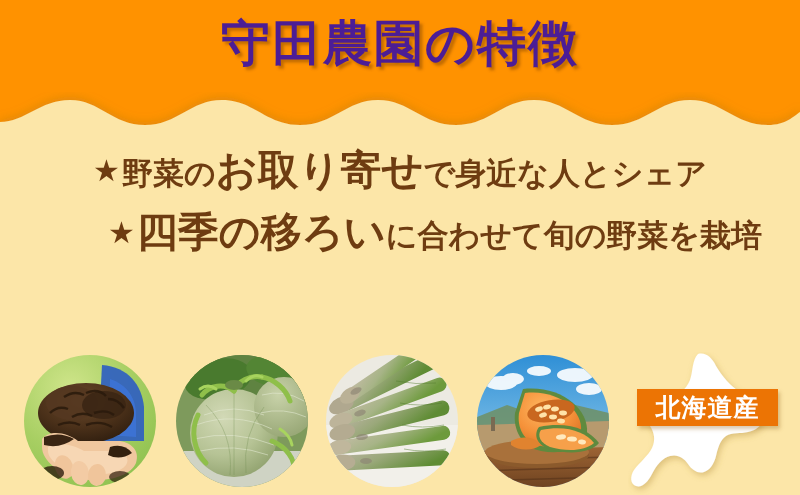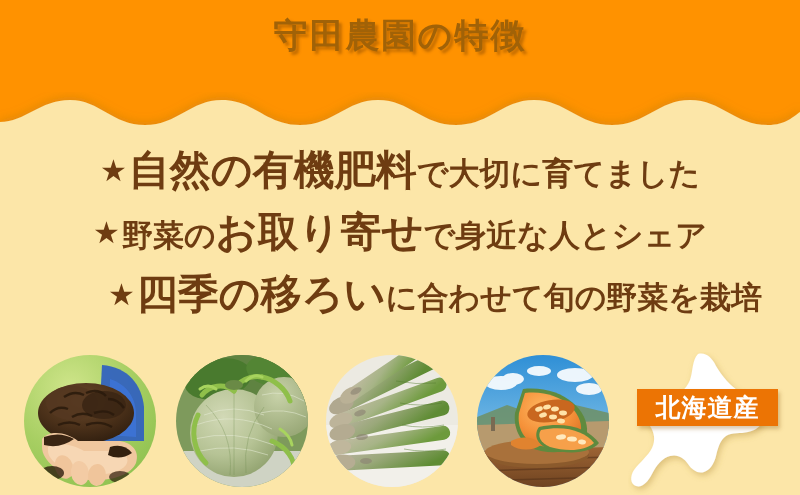--- a/index.html
+++ b/index.html
@@ -25,22 +25,22 @@
     height: 118px;
     background: #ff9200;
     z-index: 1;
   }
   .header-title {
     position: absolute;
     left: 0;
     top: 16px;
     width: 800px;
     text-align: center;
-    color: #a16207;
-    font-size: 34px;
+    color: #4c1d95;
+    font-size: 49px;
     font-weight: bold;
     letter-spacing: 2px;
     line-height: 1.15;
     text-shadow: 3px 3px 3px rgba(120, 62, 0, 0.45);
     z-index: 3;
     white-space: nowrap;
   }
   .wave-wrap {
     position: absolute;
     left: 0;
@@ -180,23 +180,20 @@
            C 722,8 734,33 768,33
            C 786,33 794,24 800,20
            L 800,58 L 0,58 Z"></path>
     </svg>
   </div>
 
   <div class="header-title">守田農園の特徴</div>
 
   <div class="lines">
 
-    <div class="line" id="line1">
-      <span class="star">★</span><span class="big">自然の有機肥料</span><span class="small">で大切に育てました</span>
-    </div>
 
     <div class="line" id="line2">
       <span class="star">★</span><span class="small">野菜の</span><span class="big">お取り寄せ</span><span class="small">で身近な人とシェア</span>
     </div>
 
     <div class="line" id="line3">
       <span class="star">★</span><span class="big">四季の移ろい</span><span class="small">に合わせて旬の野菜を栽培</span>
     </div>
 
   </div>

